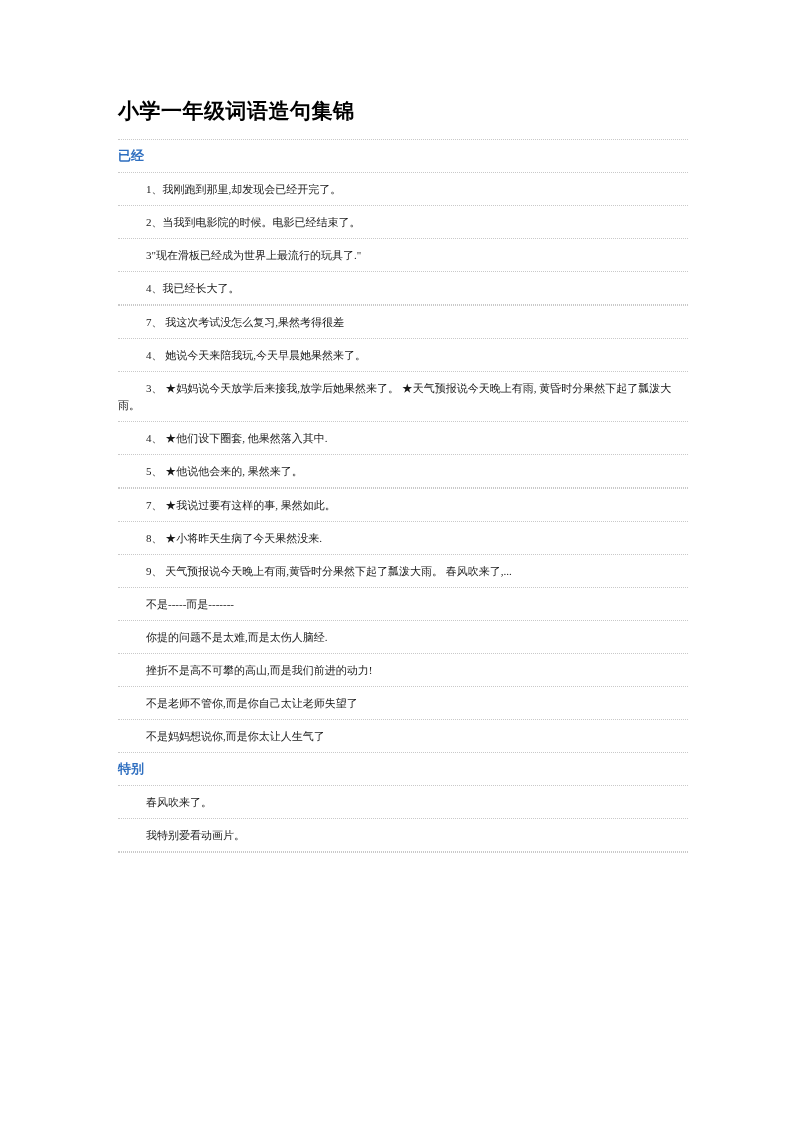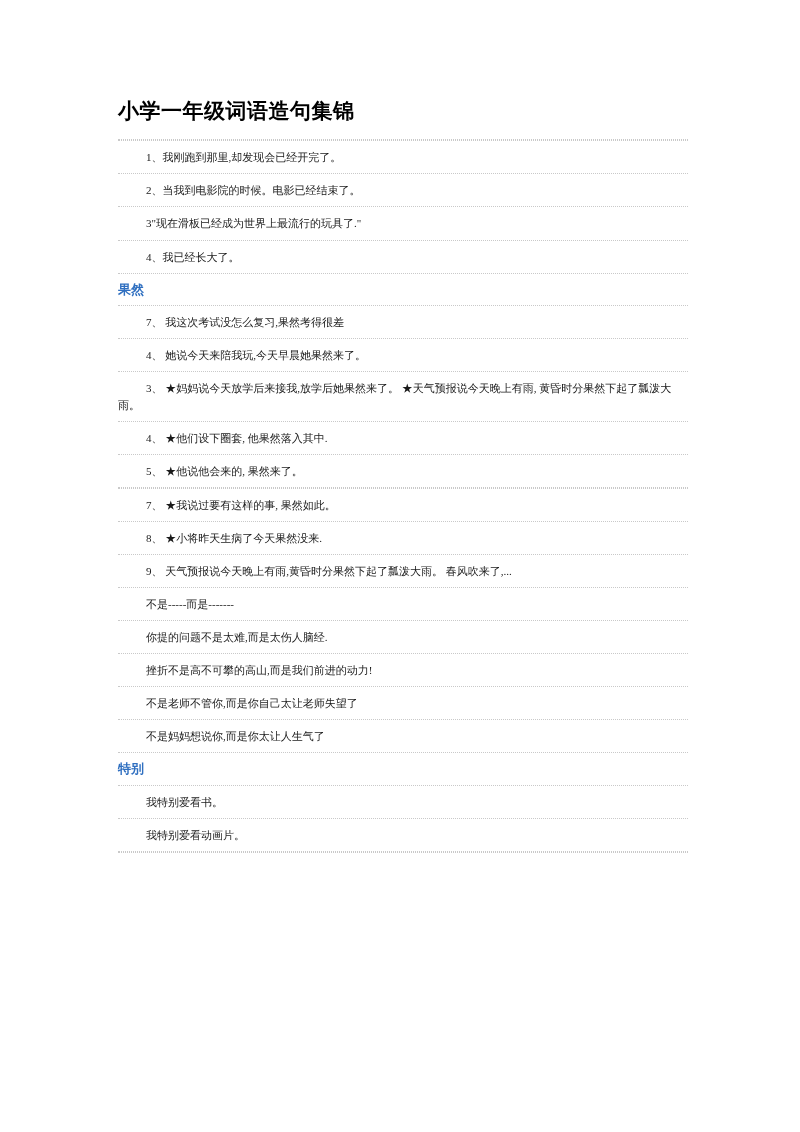--- a/index.html
+++ b/index.html
@@ -63,31 +63,31 @@
 </style>
 </head>
 <body>
 
 <div class="page">
   <div class="content">
 
     <div class="doc-title">小学一年级词语造句集锦</div>
 
     <div class="rule"></div>
+    <div class="heading">已经</div>
     <div class="rule"></div>
     <div class="line indent">1、我刚跑到那里,却发现会已经开完了。</div>
     <div class="rule"></div>
     <div class="line indent">2、当我到电影院的时候。电影已经结束了。</div>
     <div class="rule"></div>
     <div class="line indent">3"现在滑板已经成为世界上最流行的玩具了."</div>
     <div class="rule"></div>
     <div class="line indent">4、我已经长大了。</div>
     <div class="rule"></div>
 
-    <div class="heading">果然</div>
     <div class="rule"></div>
     <div class="line indent">7、 我这次考试没怎么复习,果然考得很差</div>
     <div class="rule"></div>
     <div class="line indent">4、 她说今天来陪我玩,今天早晨她果然来了。</div>
     <div class="rule"></div>
     <div class="line indent">3、 ★妈妈说今天放学后来接我,放学后她果然来了。 ★天气预报说今天晚上有雨, 黄昏时分果然下起了瓢泼大雨。</div>
     <div class="rule"></div>
     <div class="line indent">4、 ★他们设下圈套, 他果然落入其中.</div>
     <div class="rule"></div>
     <div class="line indent">5、 ★他说他会来的, 果然来了。</div>
@@ -105,20 +105,20 @@
     <div class="rule"></div>
     <div class="line indent">挫折不是高不可攀的高山,而是我们前进的动力!</div>
     <div class="rule"></div>
     <div class="line indent">不是老师不管你,而是你自己太让老师失望了</div>
     <div class="rule"></div>
     <div class="line indent">不是妈妈想说你,而是你太让人生气了</div>
     <div class="rule"></div>
 
     <div class="heading">特别</div>
     <div class="rule"></div>
-    <div class="line indent">我特别爱看书。</div>
+    <div class="line indent">春风吹来了。</div>
     <div class="rule"></div>
     <div class="line indent">我特别爱看动画片。</div>
     <div class="rule"></div>
     <div class="rule"></div>
 
   </div>
 </div>
 
 </body></html>

